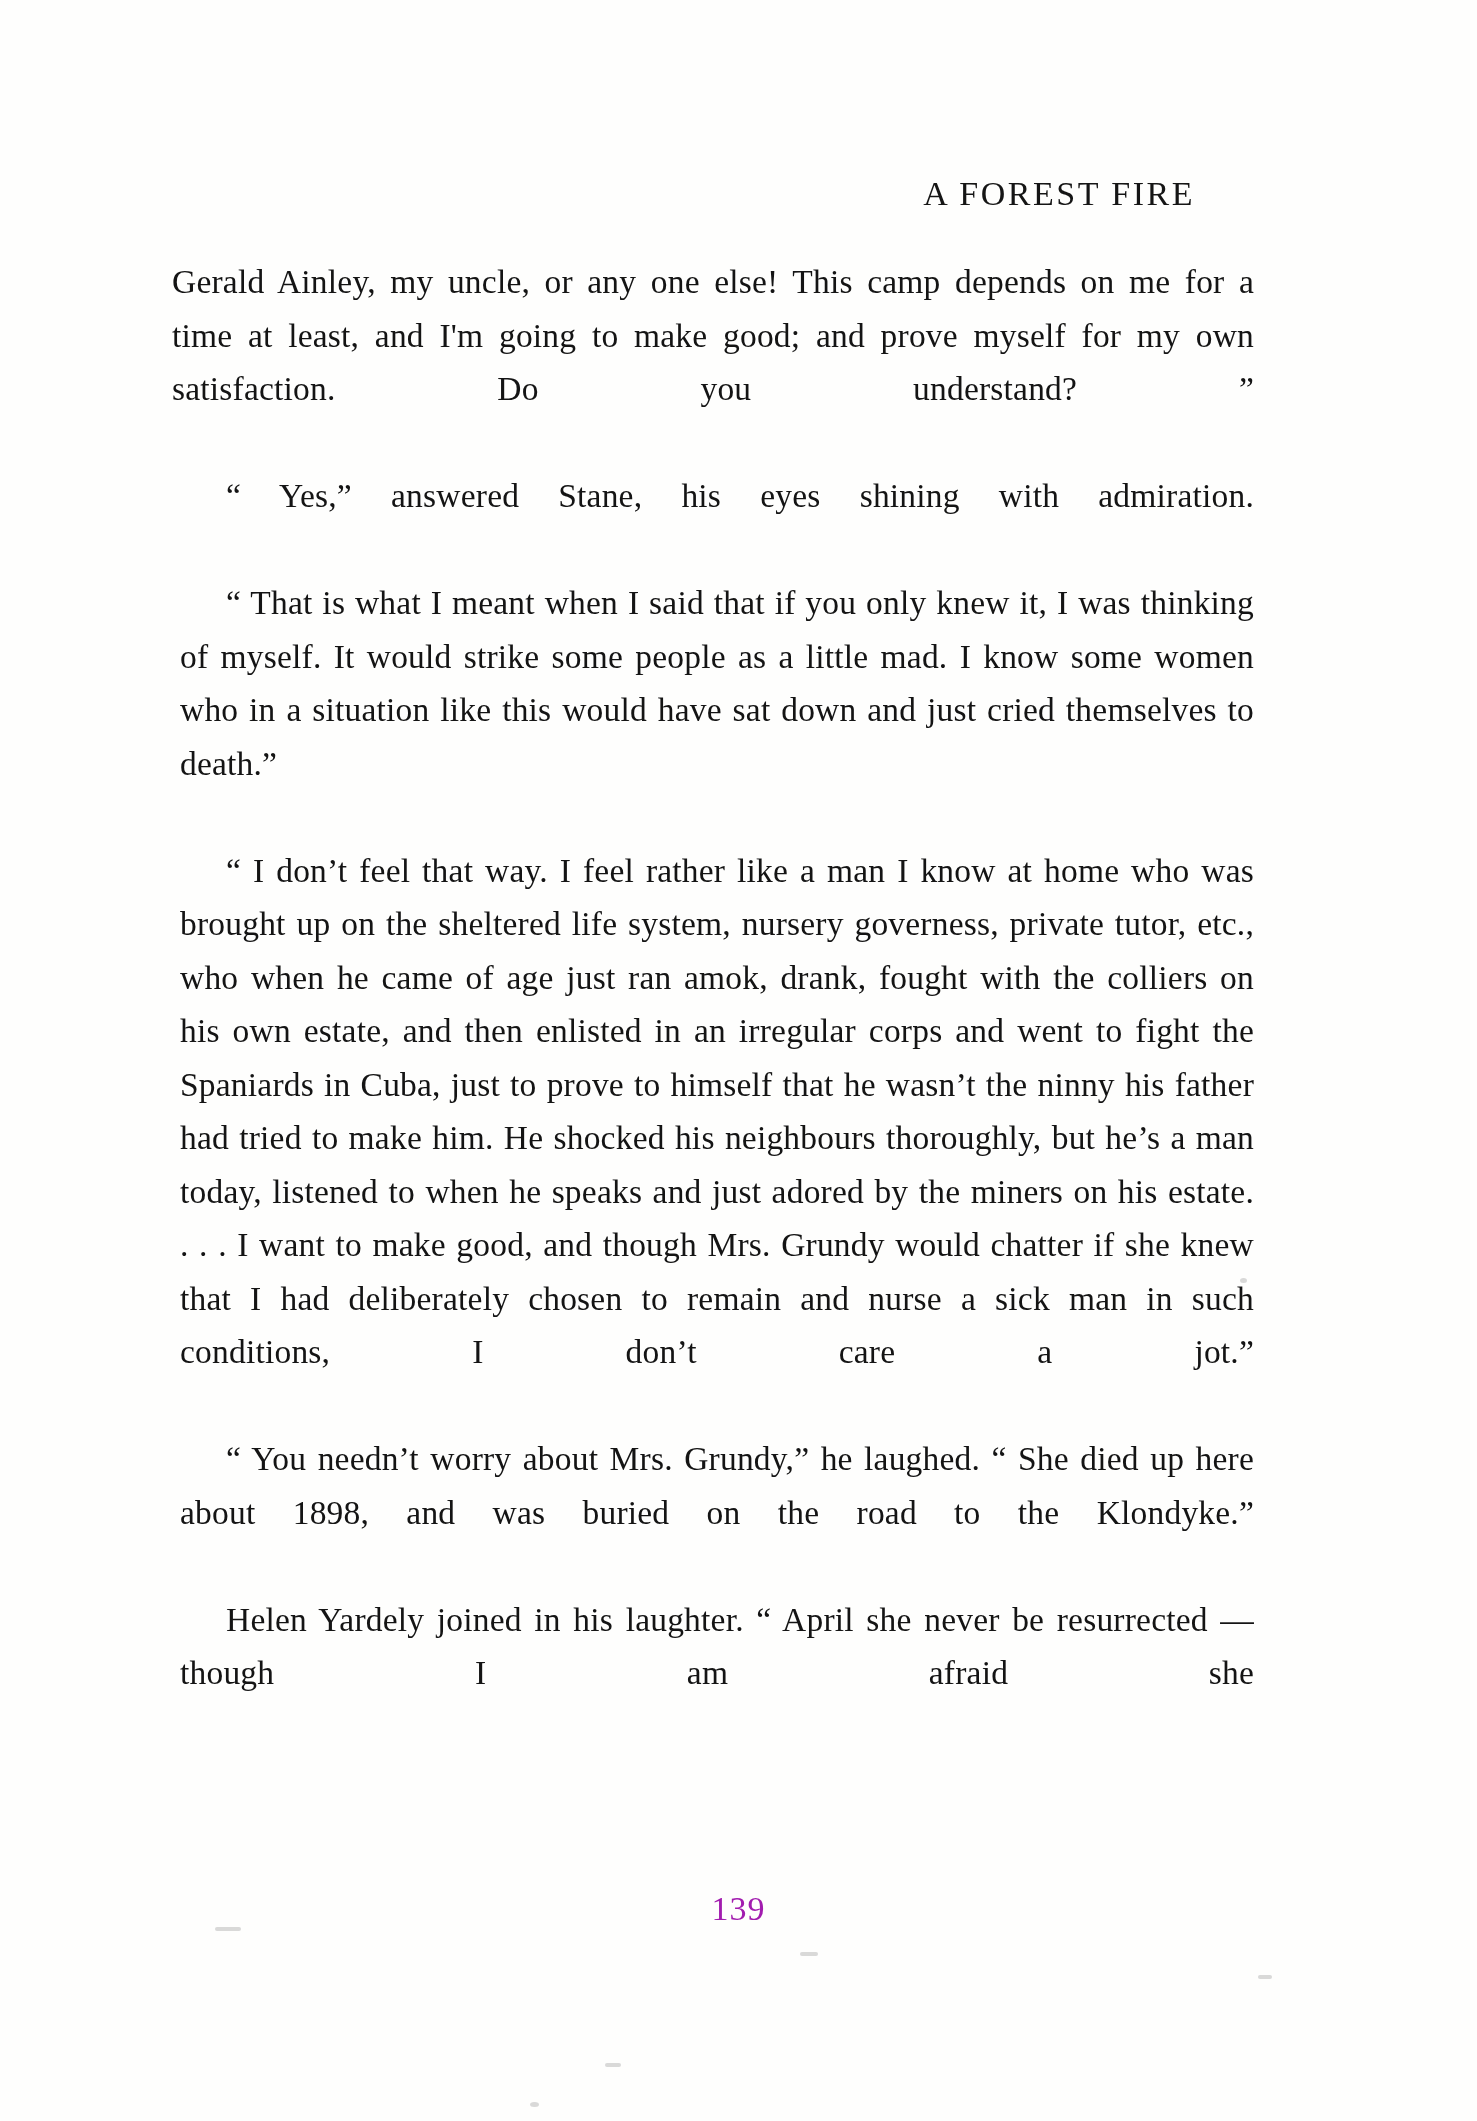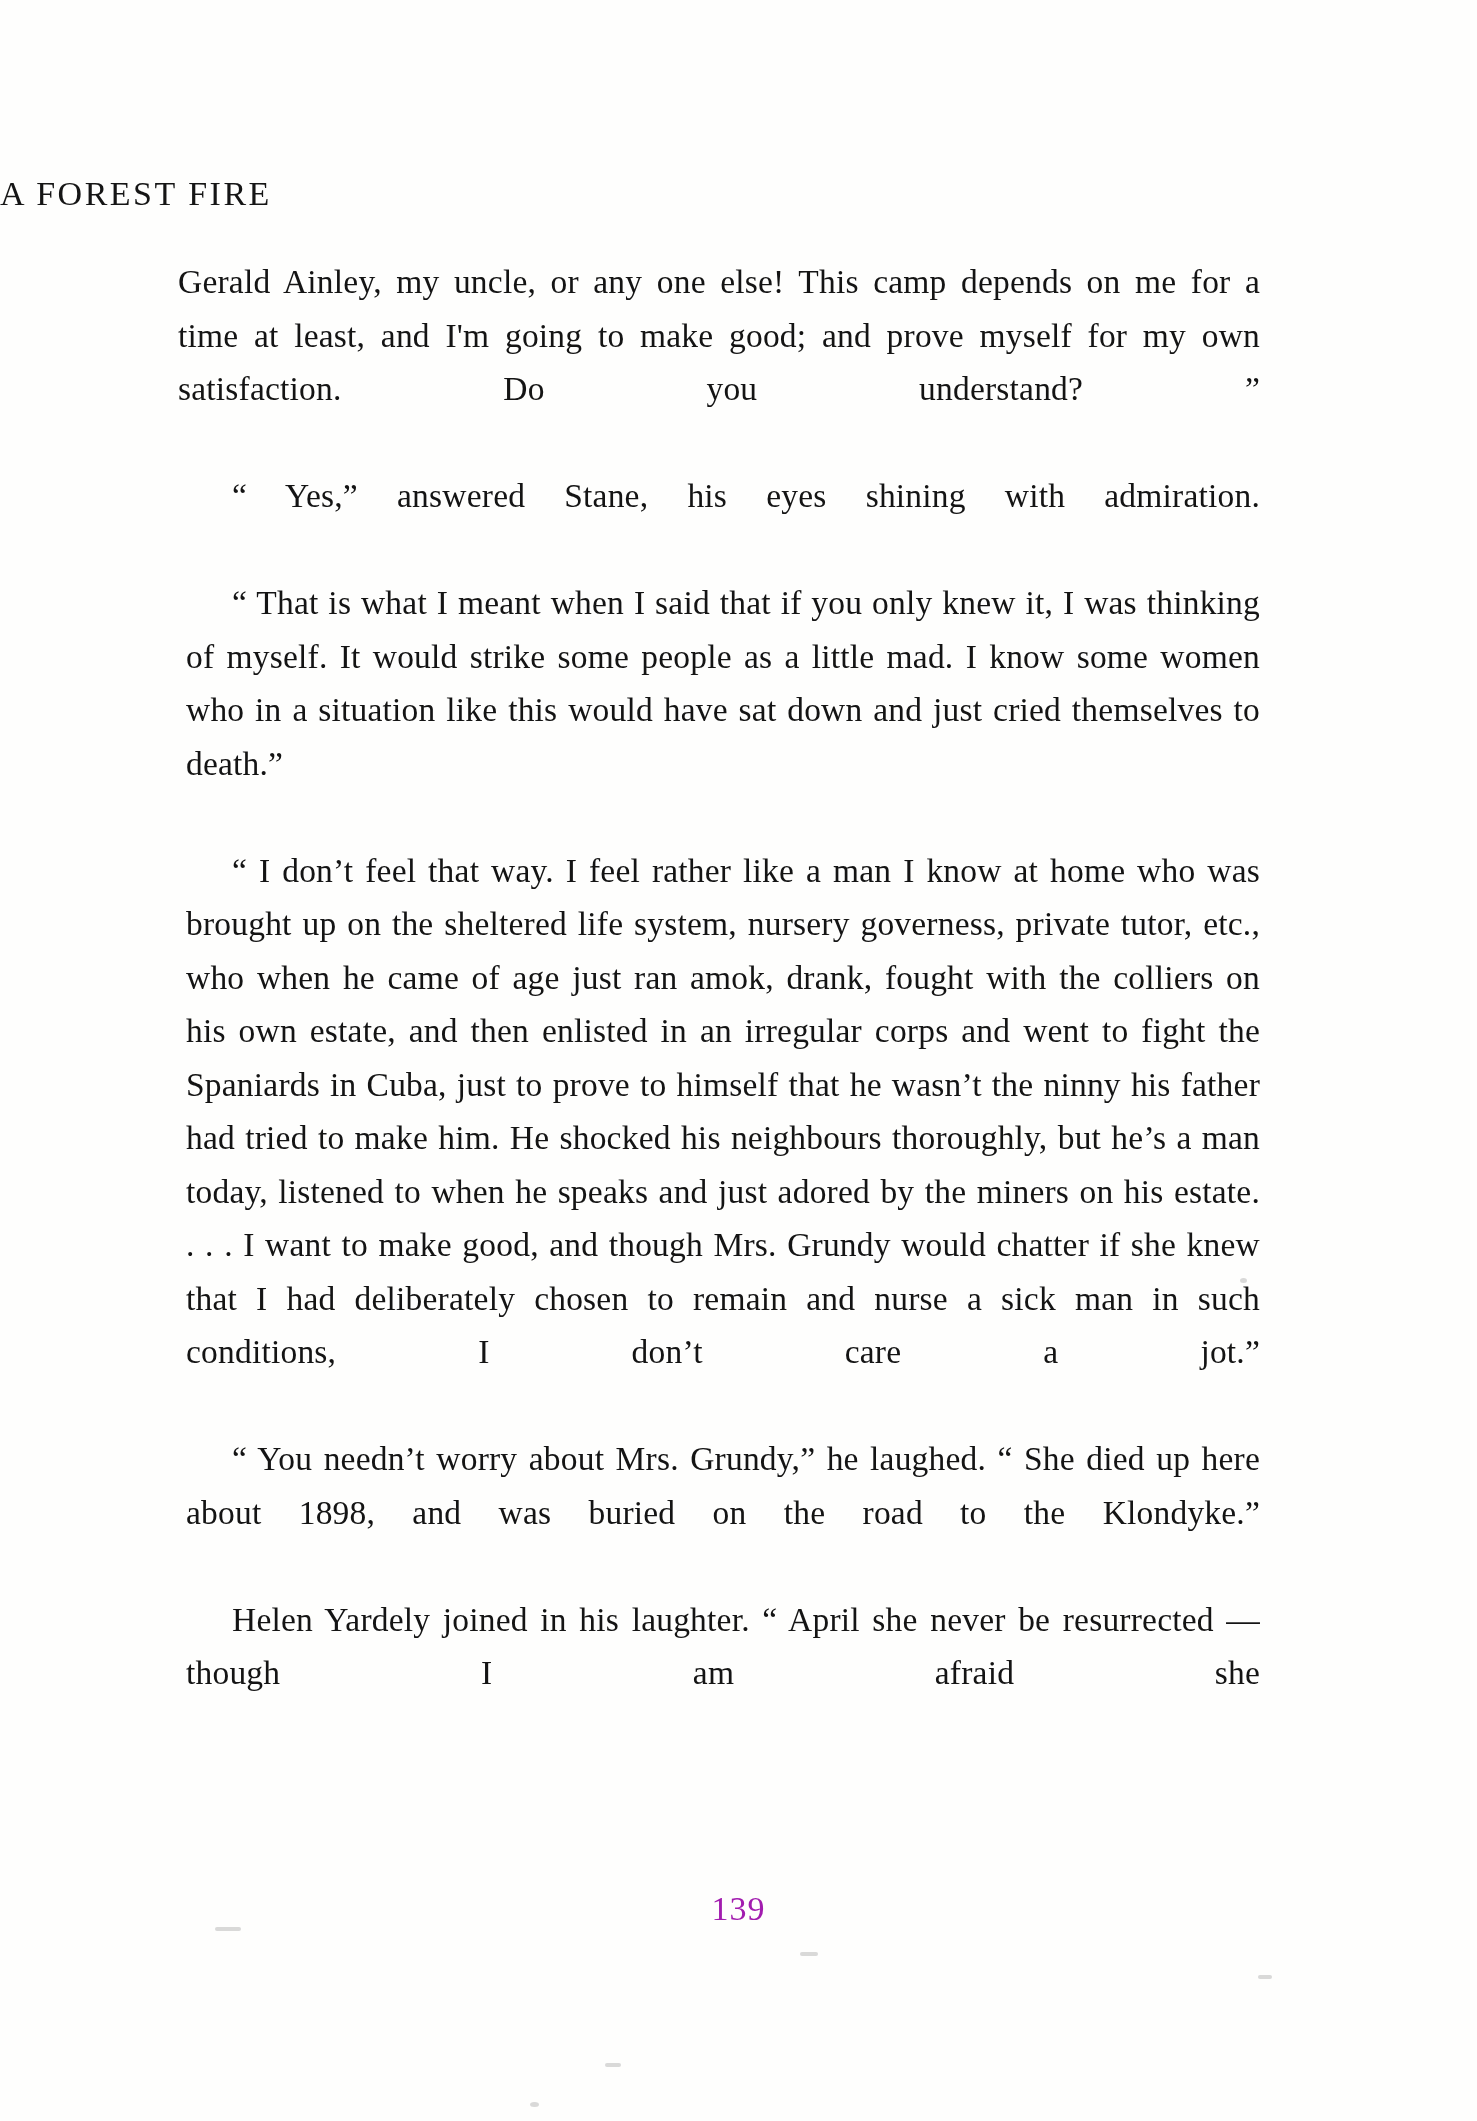--- a/index.html
+++ b/index.html
@@ -21,29 +21,29 @@
     top: 0;
     width: 1477px;
     height: 2121px;
     background: #fefefd;
   }
   .running-head {
     position: absolute;
     left: 0;
     top: 175px;
     width: 1195px;
-    text-align: left;
+    text-align: right;
     font-size: 34px;
     letter-spacing: 2.5px;
     font-family: "Liberation Serif", serif;
     color: #151515;
   }
   .text-block {
     position: absolute;
-    left: 178px;
+    left: 172px;
     top: 255px;
     width: 1082px;
   }
   .para {
     margin: 0;
     text-align: justify;
     text-justify: inter-word;
     font-size: 33.5px;
     line-height: 53.5px;
     letter-spacing: 0.2px;

